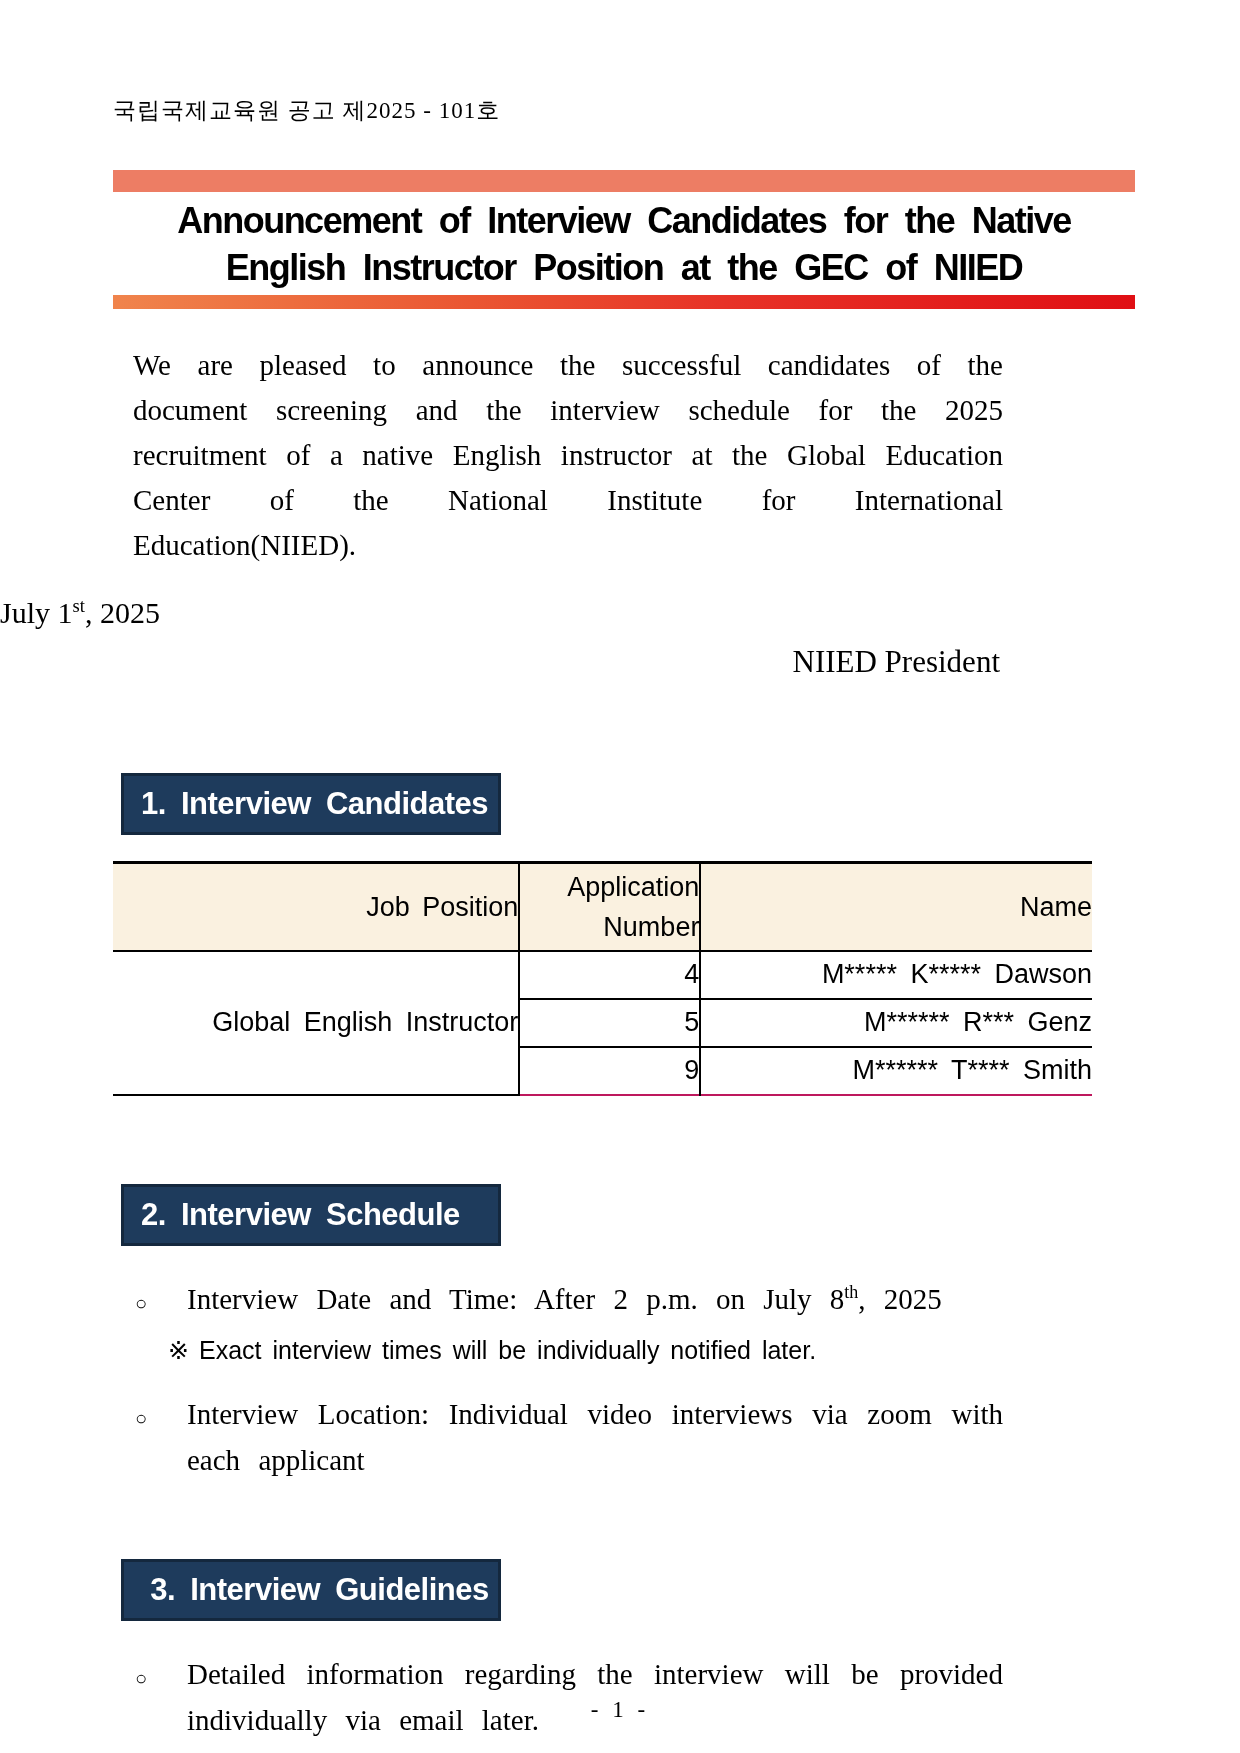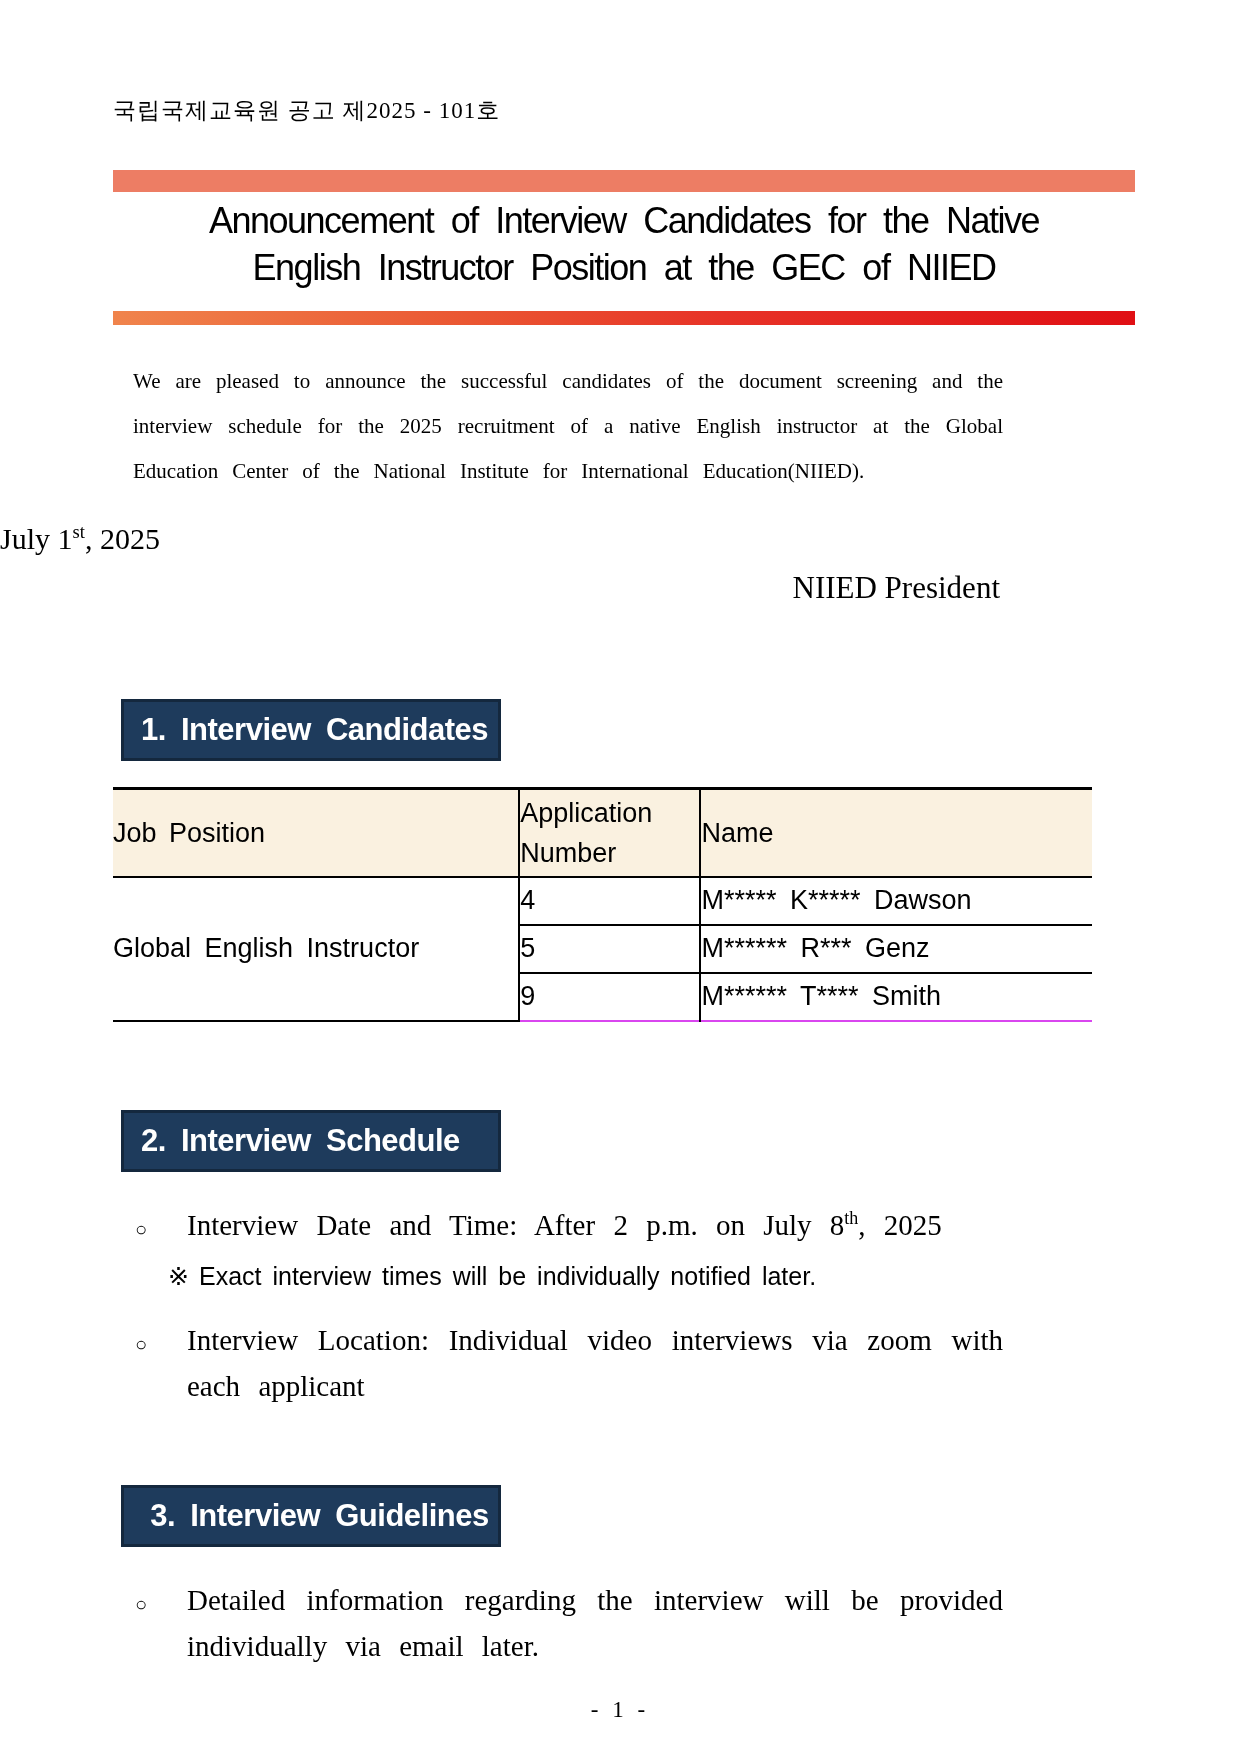--- a/index.html
+++ b/index.html
@@ -22,37 +22,37 @@
     letter-spacing: 1px;
     font-family: "Liberation Serif", "DejaVu Serif", serif;
   }
 
   
   .title-block { margin: 44px 105px 0 113px; }
   .bar-top { height: 22px; background: #ED7D64; }
   .doc-title {
     text-align: center;
     font-family: "Liberation Sans", "DejaVu Sans", sans-serif;
-    font-weight: normal;
+    font-weight: bold;
     font-size: 36px;
     letter-spacing: -1.5px;
     word-spacing: 9px;
     line-height: 47px;
-    padding: 5px 0 20px 0;
+    padding: 5px 0 4px 0;
     color: #000;
   }
   .bar-bottom {
     height: 14px;
     background: linear-gradient(to right, #F0844C 0%, #EA5632 35%, #E73227 60%, #E00F14 100%);
   }
 
   
   .intro {
     margin: 34px 237px 0 133px;
-    font-size: 21px;
+    font-size: 29px;
     line-height: 45px;
     text-align: justify;
     word-spacing: 0.42em;
   }
 
   .date-line {
     margin: 28px 240px 0 0;
     text-align: left;
     font-size: 30px;
   }
@@ -83,24 +83,24 @@
   .sb1 { margin-top: 93px; }
   .sb2 { margin-top: 88px; }
   .sb3 { margin-top: 76px; text-align: center; }
 
   
   table.candidates {
     margin: 26px 0 4px 113px;
     width: 979px;
     border-collapse: collapse;
     border-top: 3px solid #000;
-    border-bottom: 2px solid #d946ef;
+    border-bottom: 2px solid #be185d;
     font-family: "Liberation Sans", "DejaVu Sans", sans-serif;
     font-size: 27px;
-    text-align: left;
+    text-align: right;
   }
   table.candidates th, table.candidates td { border: 2px solid #000; font-weight: normal; }
   table.candidates th:first-child, table.candidates td.jobcell { border-left: none; }
   table.candidates th:last-child,  table.candidates td:last-child { border-right: none; }
   table.candidates thead th { border-top: none; background: #FAF1E0; height: 88px; line-height: 40px; word-spacing: 5px; }
   table.candidates tbody td { height: 48px; word-spacing: 6px; }
   table.candidates tbody tr:last-child td { border-bottom: none; }
   .col-job { width: 41.5%; }
   .col-num { width: 18.5%; }
   .col-name { width: 40%; }

